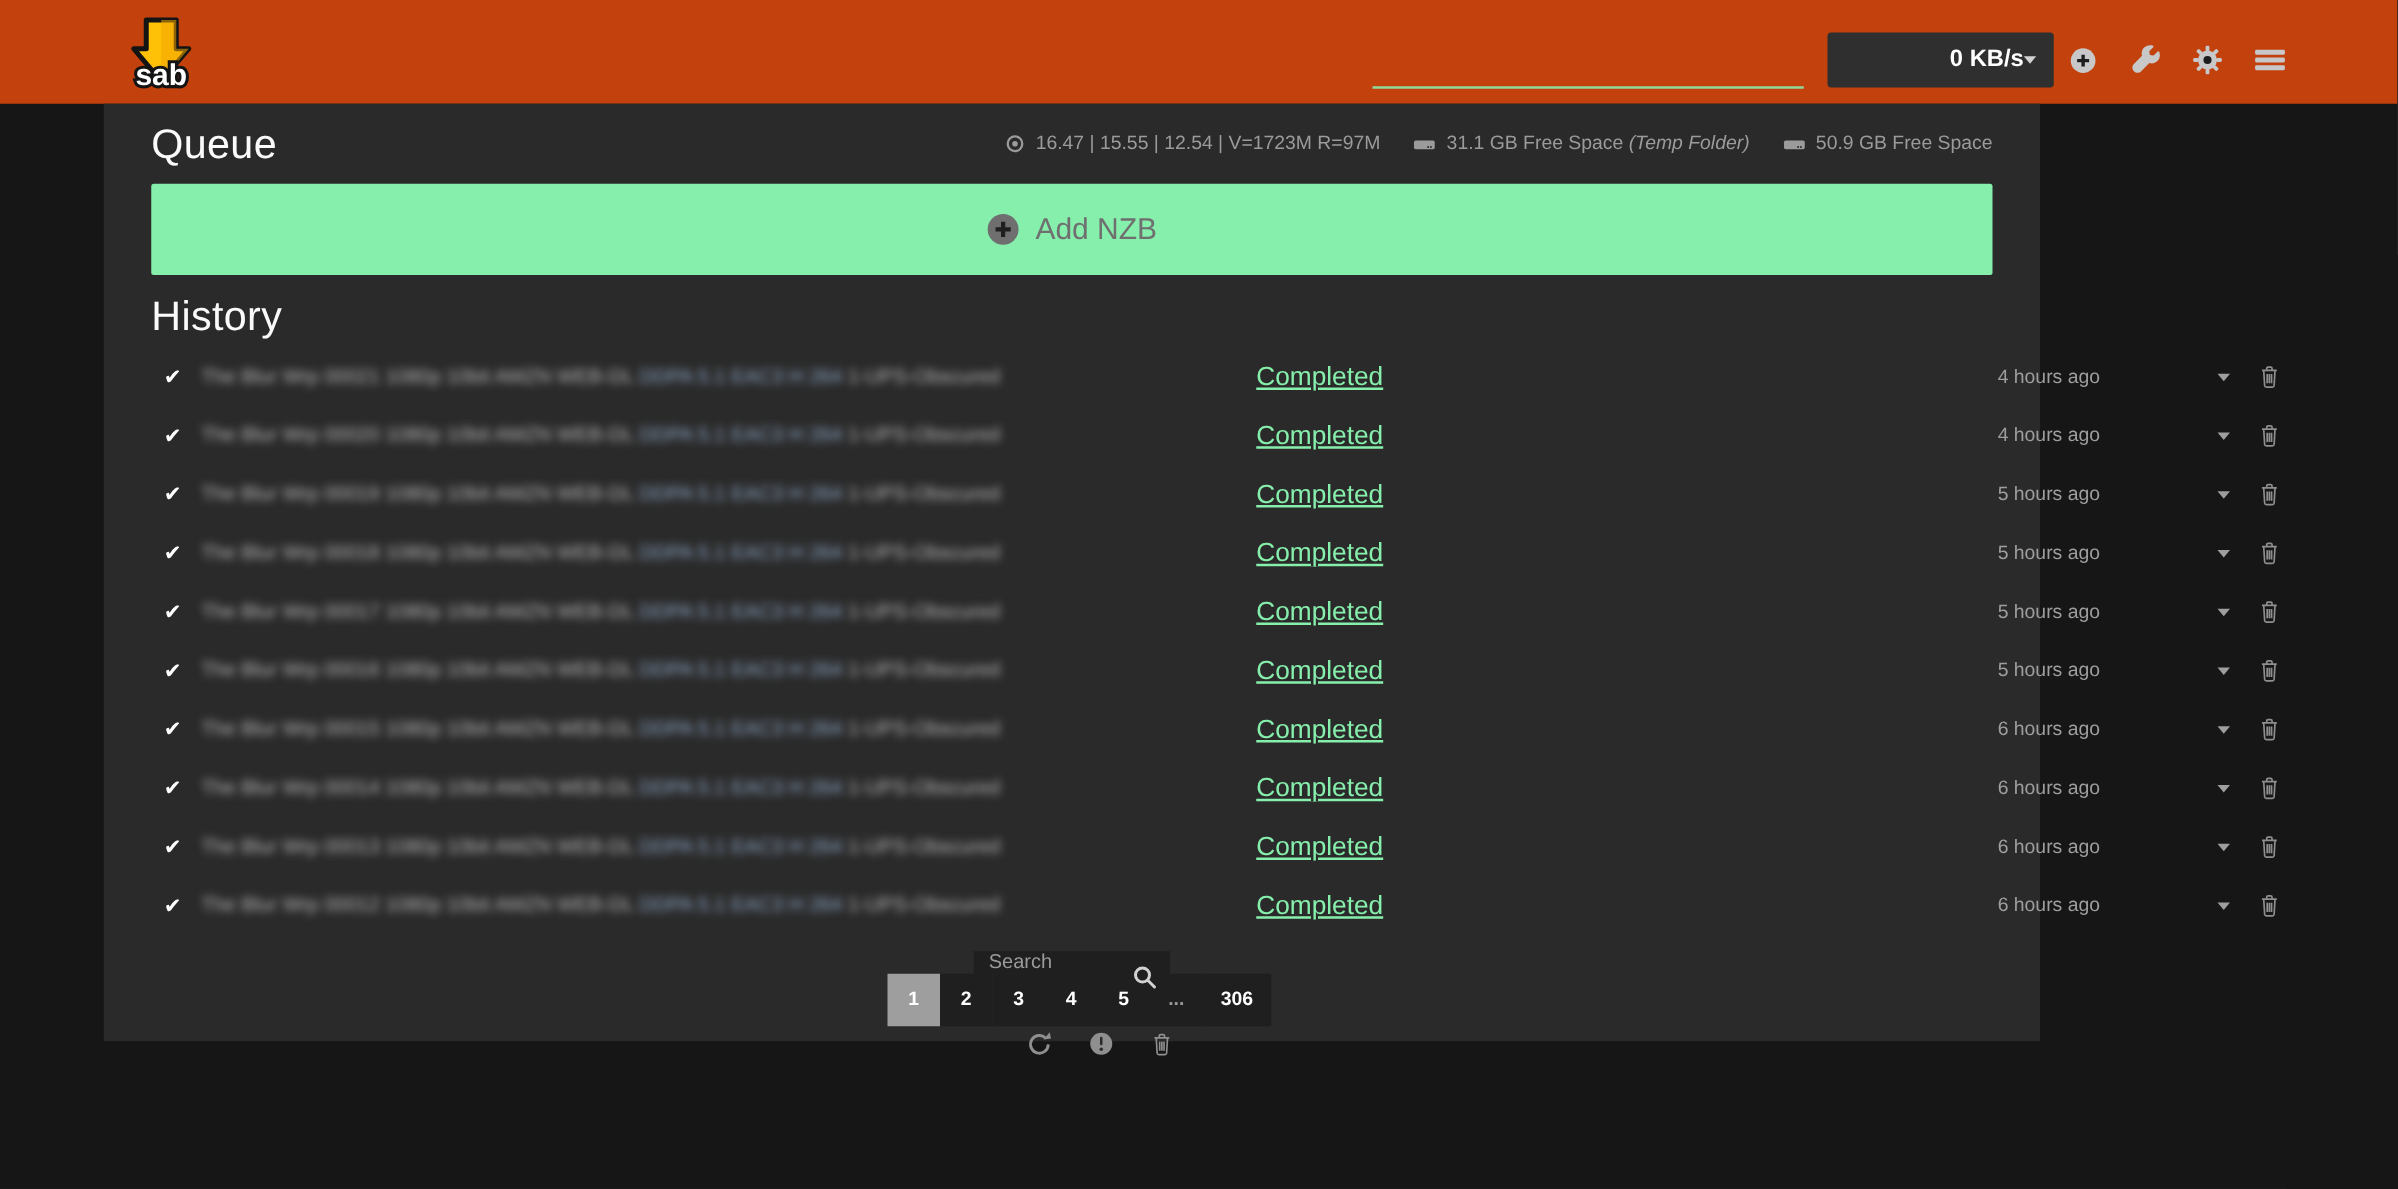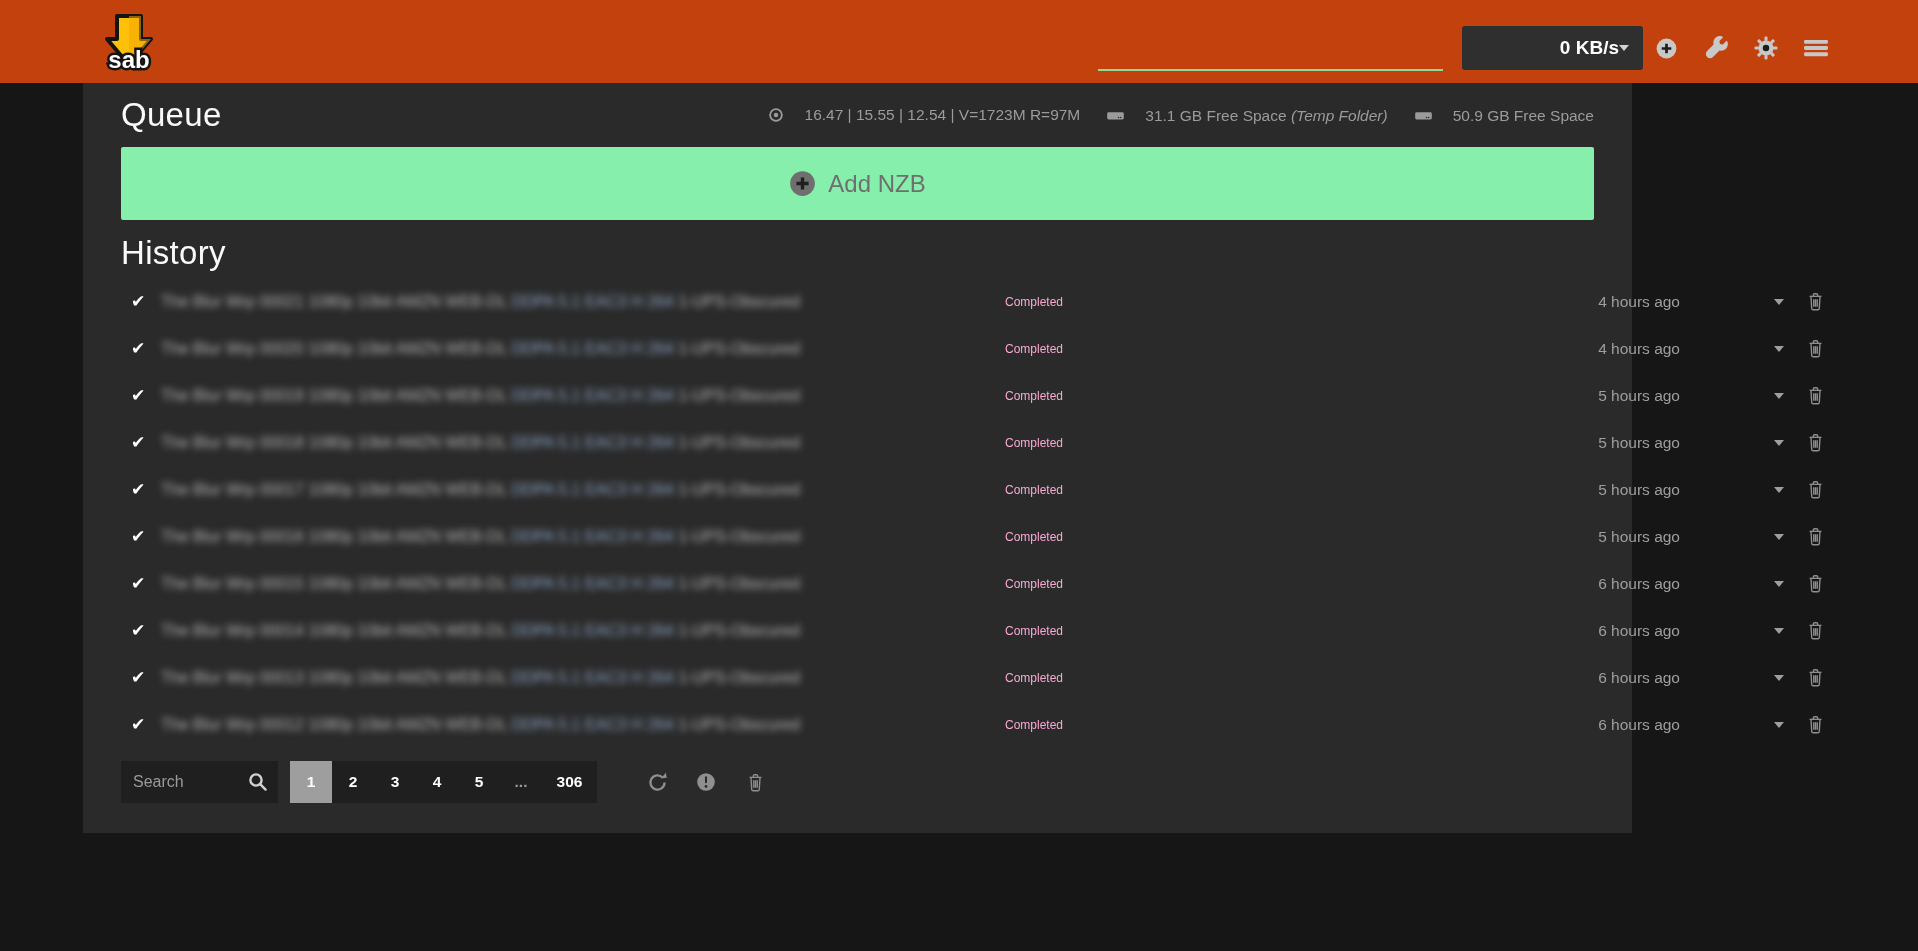--- a/index.html
+++ b/index.html
@@ -19,40 +19,40 @@
   .speedgrp { left:1462px; width:181px; justify-content:flex-end; padding:0 14px; }
   .speed { color:#fff; font-size:19px; font-weight:bold; }
   .topicons { position:absolute; right:88px; top:26px; display:flex; align-items:center; gap:22px; height:44px; }
   .iconbtn { width:28px; height:28px; display:flex; align-items:center; justify-content:center; cursor:pointer; }
 
   
   .panel { position:absolute; left:83px; top:83px; width:1549px; height:750px; background:#2a2a2a; padding:0 38px; }
   .sect-head { display:flex; justify-content:space-between; align-items:center; height:64px; }
   h1 { color:#fafafa; font-size:33px; font-weight:400; letter-spacing:.3px; }
   .qstats { display:flex; align-items:center; gap:26px; color:#9b9b9b; font-size:15.5px; }
-  .qstat { display:flex; align-items:flex-end; gap:20px; }
+  .qstat { display:flex; align-items:flex-start; gap:8px; }
   .qstat em { font-style:italic; }
 
   .addnzb { height:73px; background:#86efac; border-radius:2px; display:flex; align-items:center; justify-content:center; gap:12px; color:#6f6f6f; font-size:24px; cursor:pointer; }
 
   .hist-title { height:58px; display:flex; align-items:flex-end; padding-bottom:6px; }
 
   
   .hrow { display:grid; grid-template-columns:40px 844px 575px 100px 120px 31px; align-items:center; height:47px; }
   .check { color:#ffffff; font-size:17px; padding-left:10px; }
   .hname { font-size:16px; color:#b5b5b5; filter:blur(3.6px); white-space:nowrap; overflow:hidden; cursor:pointer; }
   .hname .tint { color:#8fa7c6; }
-  .hstatus { color:#f9a8d4; font-size:12px; }
+  .hstatus { color:#86efac; font-size:21px;text-decoration:underline; }
   .htime { color:#9e9e9e; font-size:15.5px; text-align:right; }
   .hcaret { display:flex; justify-content:flex-end; padding-right:16px; cursor:pointer; }
   .hcaret .caret { border-top-color:#9e9e9e; }
   .htrash { cursor:pointer; display:flex; justify-content:center; }
 
   
-  .footer { display:flex; align-items:center; margin-top:13px; height:42px; }
+  .footer { display:flex; align-items:center; margin-top:13px; height:42px;flex-direction:column; }
   .searchwrap { position:relative; width:157px; height:42px; }
   .searchwrap input { width:100%; height:100%; background:#1f1f1f; border:0; outline:0; color:#ddd; font-size:16px; padding:0 36px 0 12px; font-family:inherit; }
   .searchwrap input::placeholder { color:#9a9a9a; }
   .search-icon { position:absolute; right:8px; top:9px; }
   .pager { display:flex; margin-left:12px; }
   .page { min-width:42px; height:42px; background:#1f1f1f; color:#fff; font-size:15.5px; font-weight:bold; display:flex; align-items:center; justify-content:center; cursor:pointer; padding:0 8px; }
   .page.active { background:#9e9e9e; }
   .page.dots { color:#9a9a9a; cursor:default; }
   .ftotals { margin-left:auto; display:flex; align-items:center; gap:26px; color:#8f8f8f; font-size:15.5px; }
   .ftotals .dlwrap { display:flex; align-items:center; gap:10px; }

